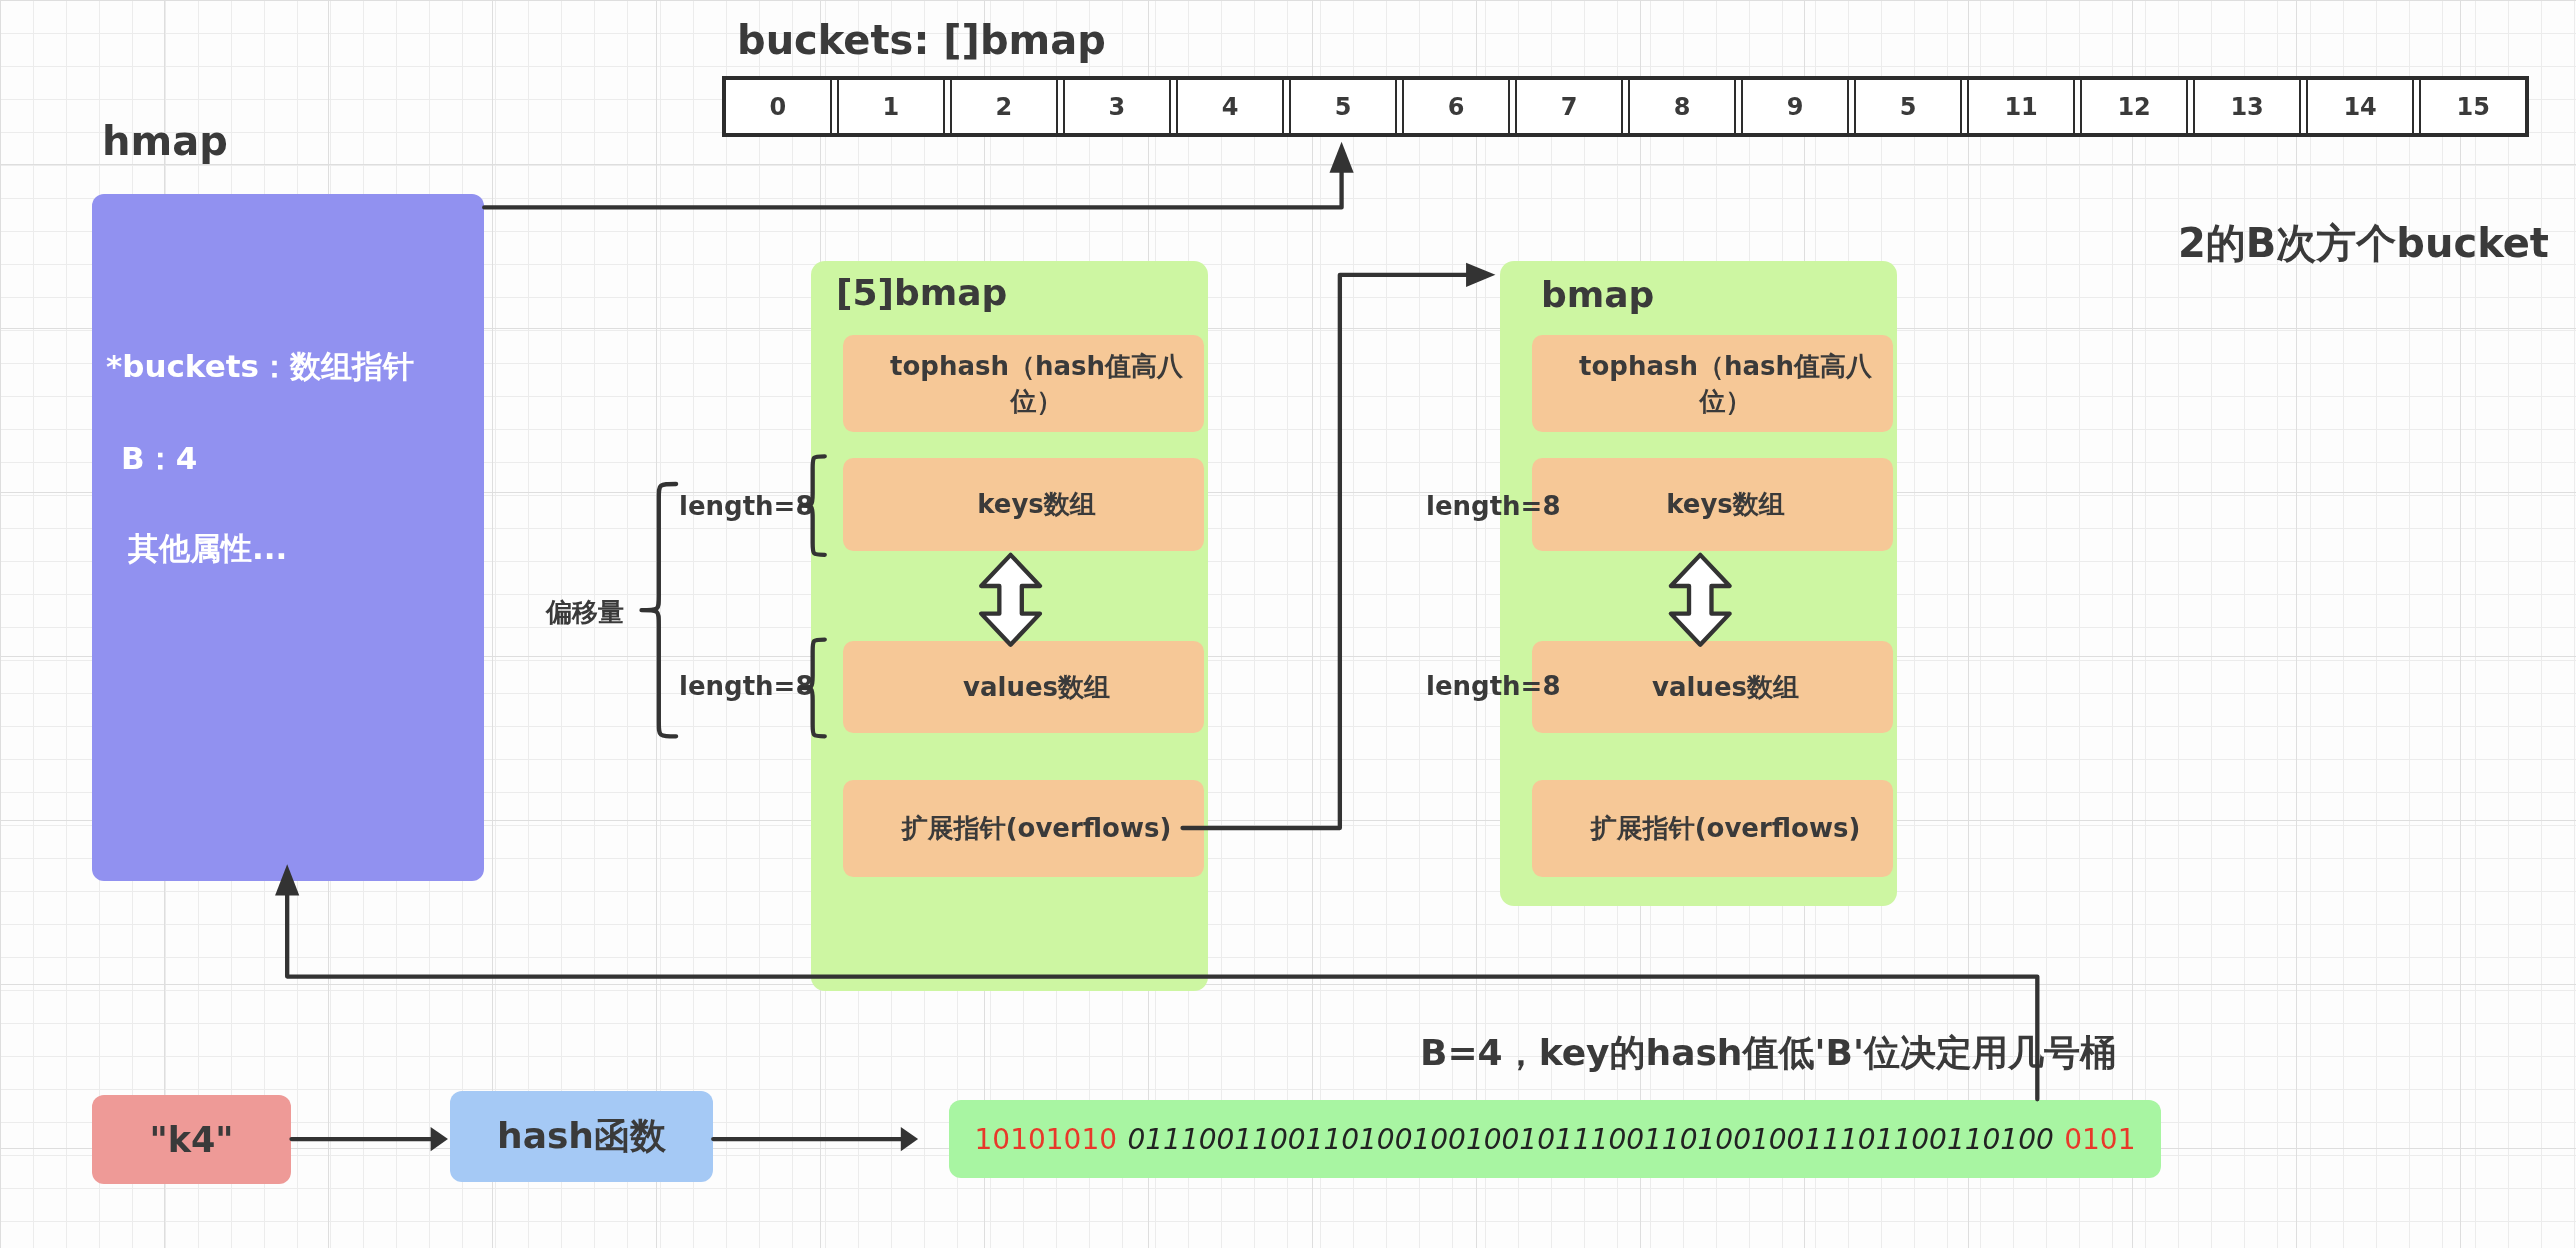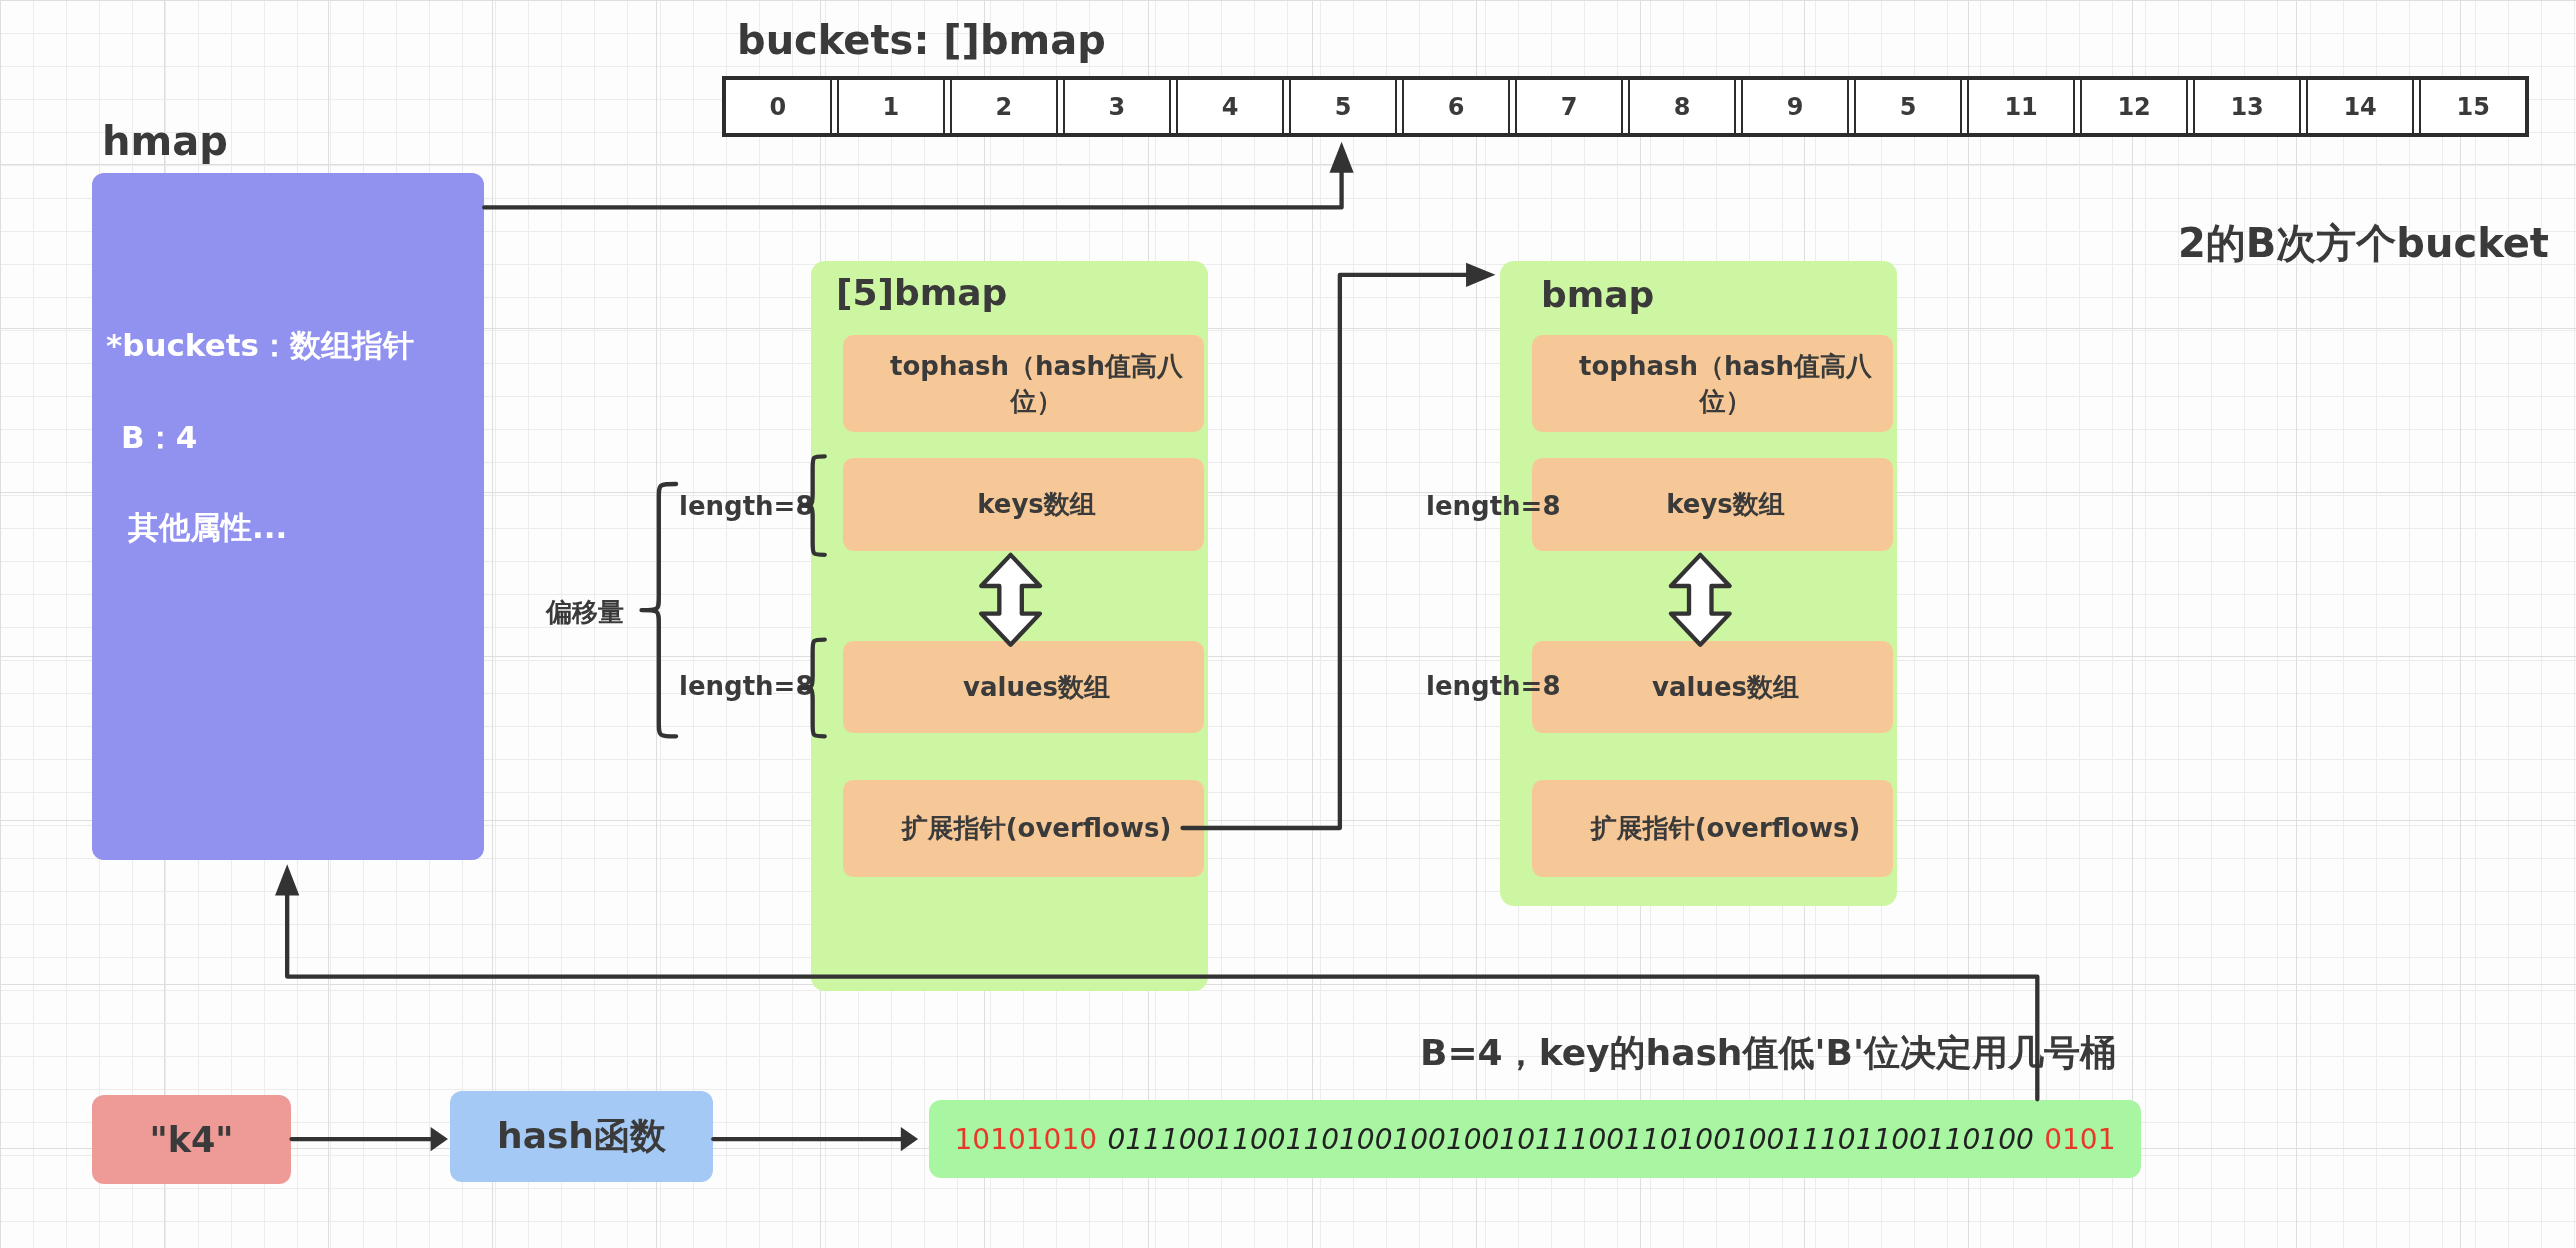--- a/index.html
+++ b/index.html
@@ -21,21 +21,21 @@
 
   
   .cells{display:flex;column-gap:5.2px;border:4.3px solid #2d2d2d;background:#fff;box-sizing:border-box;}
   .cell{flex:1;border-left:2.6px solid #2d2d2d;border-right:2.6px solid #2d2d2d;
         display:flex;align-items:center;justify-content:center;
         font-size:24px;font-weight:600;background:#fff;}
   .cell:first-child{border-left:none;}
   .cell:last-child{border-right:none;}
 
   
-  .hmap-box{background:#9191f0;border-radius:12px;}
+  .hmap-box{background:#9191f0;border-radius:12px;margin-top:21px;}
   .hmap-field{position:absolute;color:#ffffff;font-size:31px;font-weight:600;white-space:nowrap;}
 
   
   .box-green{background:#cdf6a2;border-radius:14px;}
   .box-green .box-title{position:absolute;font-size:36px;font-weight:700;}
   .row-orange{position:absolute;left:32px;width:335px;background:#f6c897;border-radius:10.4px;
               display:flex;align-items:center;justify-content:center;
               font-size:26px;font-weight:600;color:#3a3a3a;text-align:center;padding-left:26px;}
 
   .lbl{font-size:26px;font-weight:600;white-space:nowrap;}
@@ -109,21 +109,21 @@
   <div class="abs lbl" style="left:679px;top:491px;">length=8</div>
   <div class="abs lbl" style="left:679px;top:671px;">length=8</div>
   <div class="abs lbl" style="left:546px;top:595px;">偏移量</div>
   <div class="abs lbl" style="left:1426px;top:491px;">length=8</div>
   <div class="abs lbl" style="left:1426px;top:671px;">length=8</div>
 
   <div class="abs note-small" style="left:1420px;top:1029px;">B=4，key的hash值低'B'位决定用几号桶</div>
 
   <div class="abs key-box" style="left:92px;top:1095px;width:199px;height:89px;">"k4"</div>
   <div class="abs hash-box" style="left:450px;top:1091px;width:263px;height:91px;">hash函数</div>
-  <div class="abs bits-box" style="left:929px;top:1100px;width:1212px;height:78px;">
+  <div class="abs bits-box" style="left:949px;top:1100px;width:1212px;height:78px;">
     <span class="bits-red">10101010</span>
     <span class="bits-mid">0111001100110100100100101110011010010011101100110100</span>
     <span class="bits-red">0101</span>
   </div>
 
   <svg class="overlay" width="2576" height="1248" viewBox="0 0 2980 1444">
 
     <g>
       <path class="ln" d="M560 240 H1552 V198"></path>
       <polygon class="head" points="1552,164 1538,200 1566,200"></polygon>

